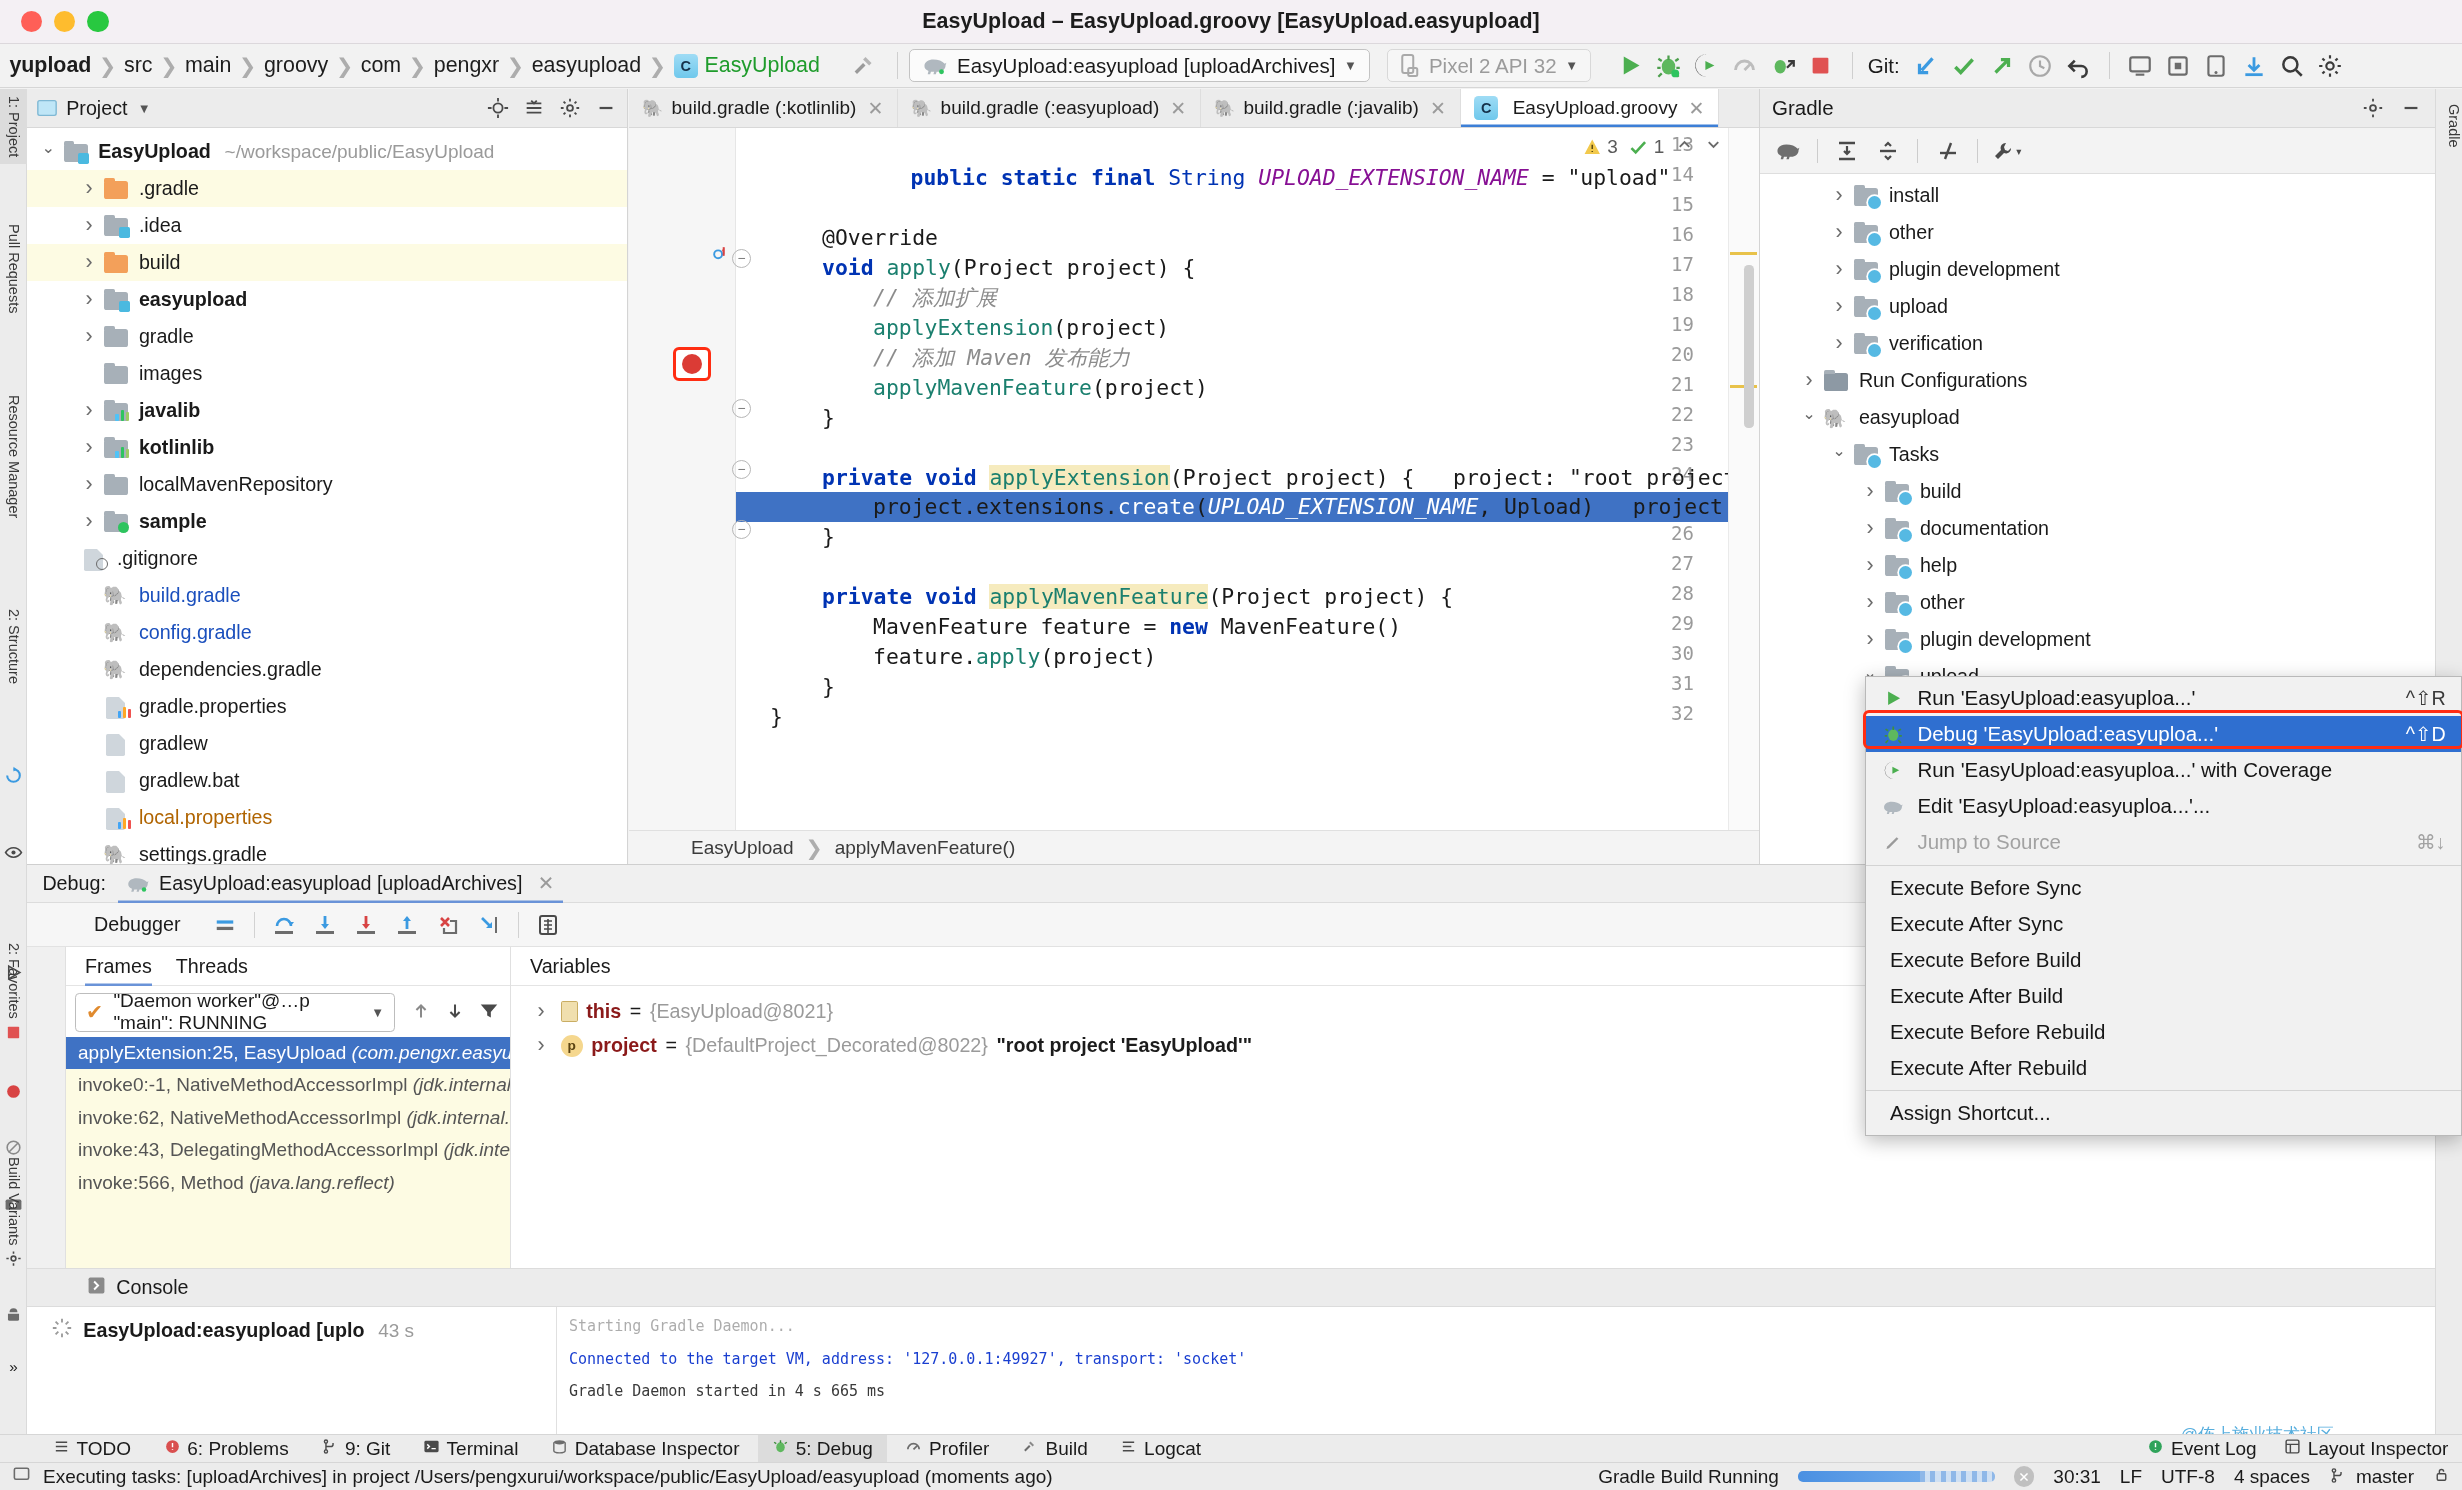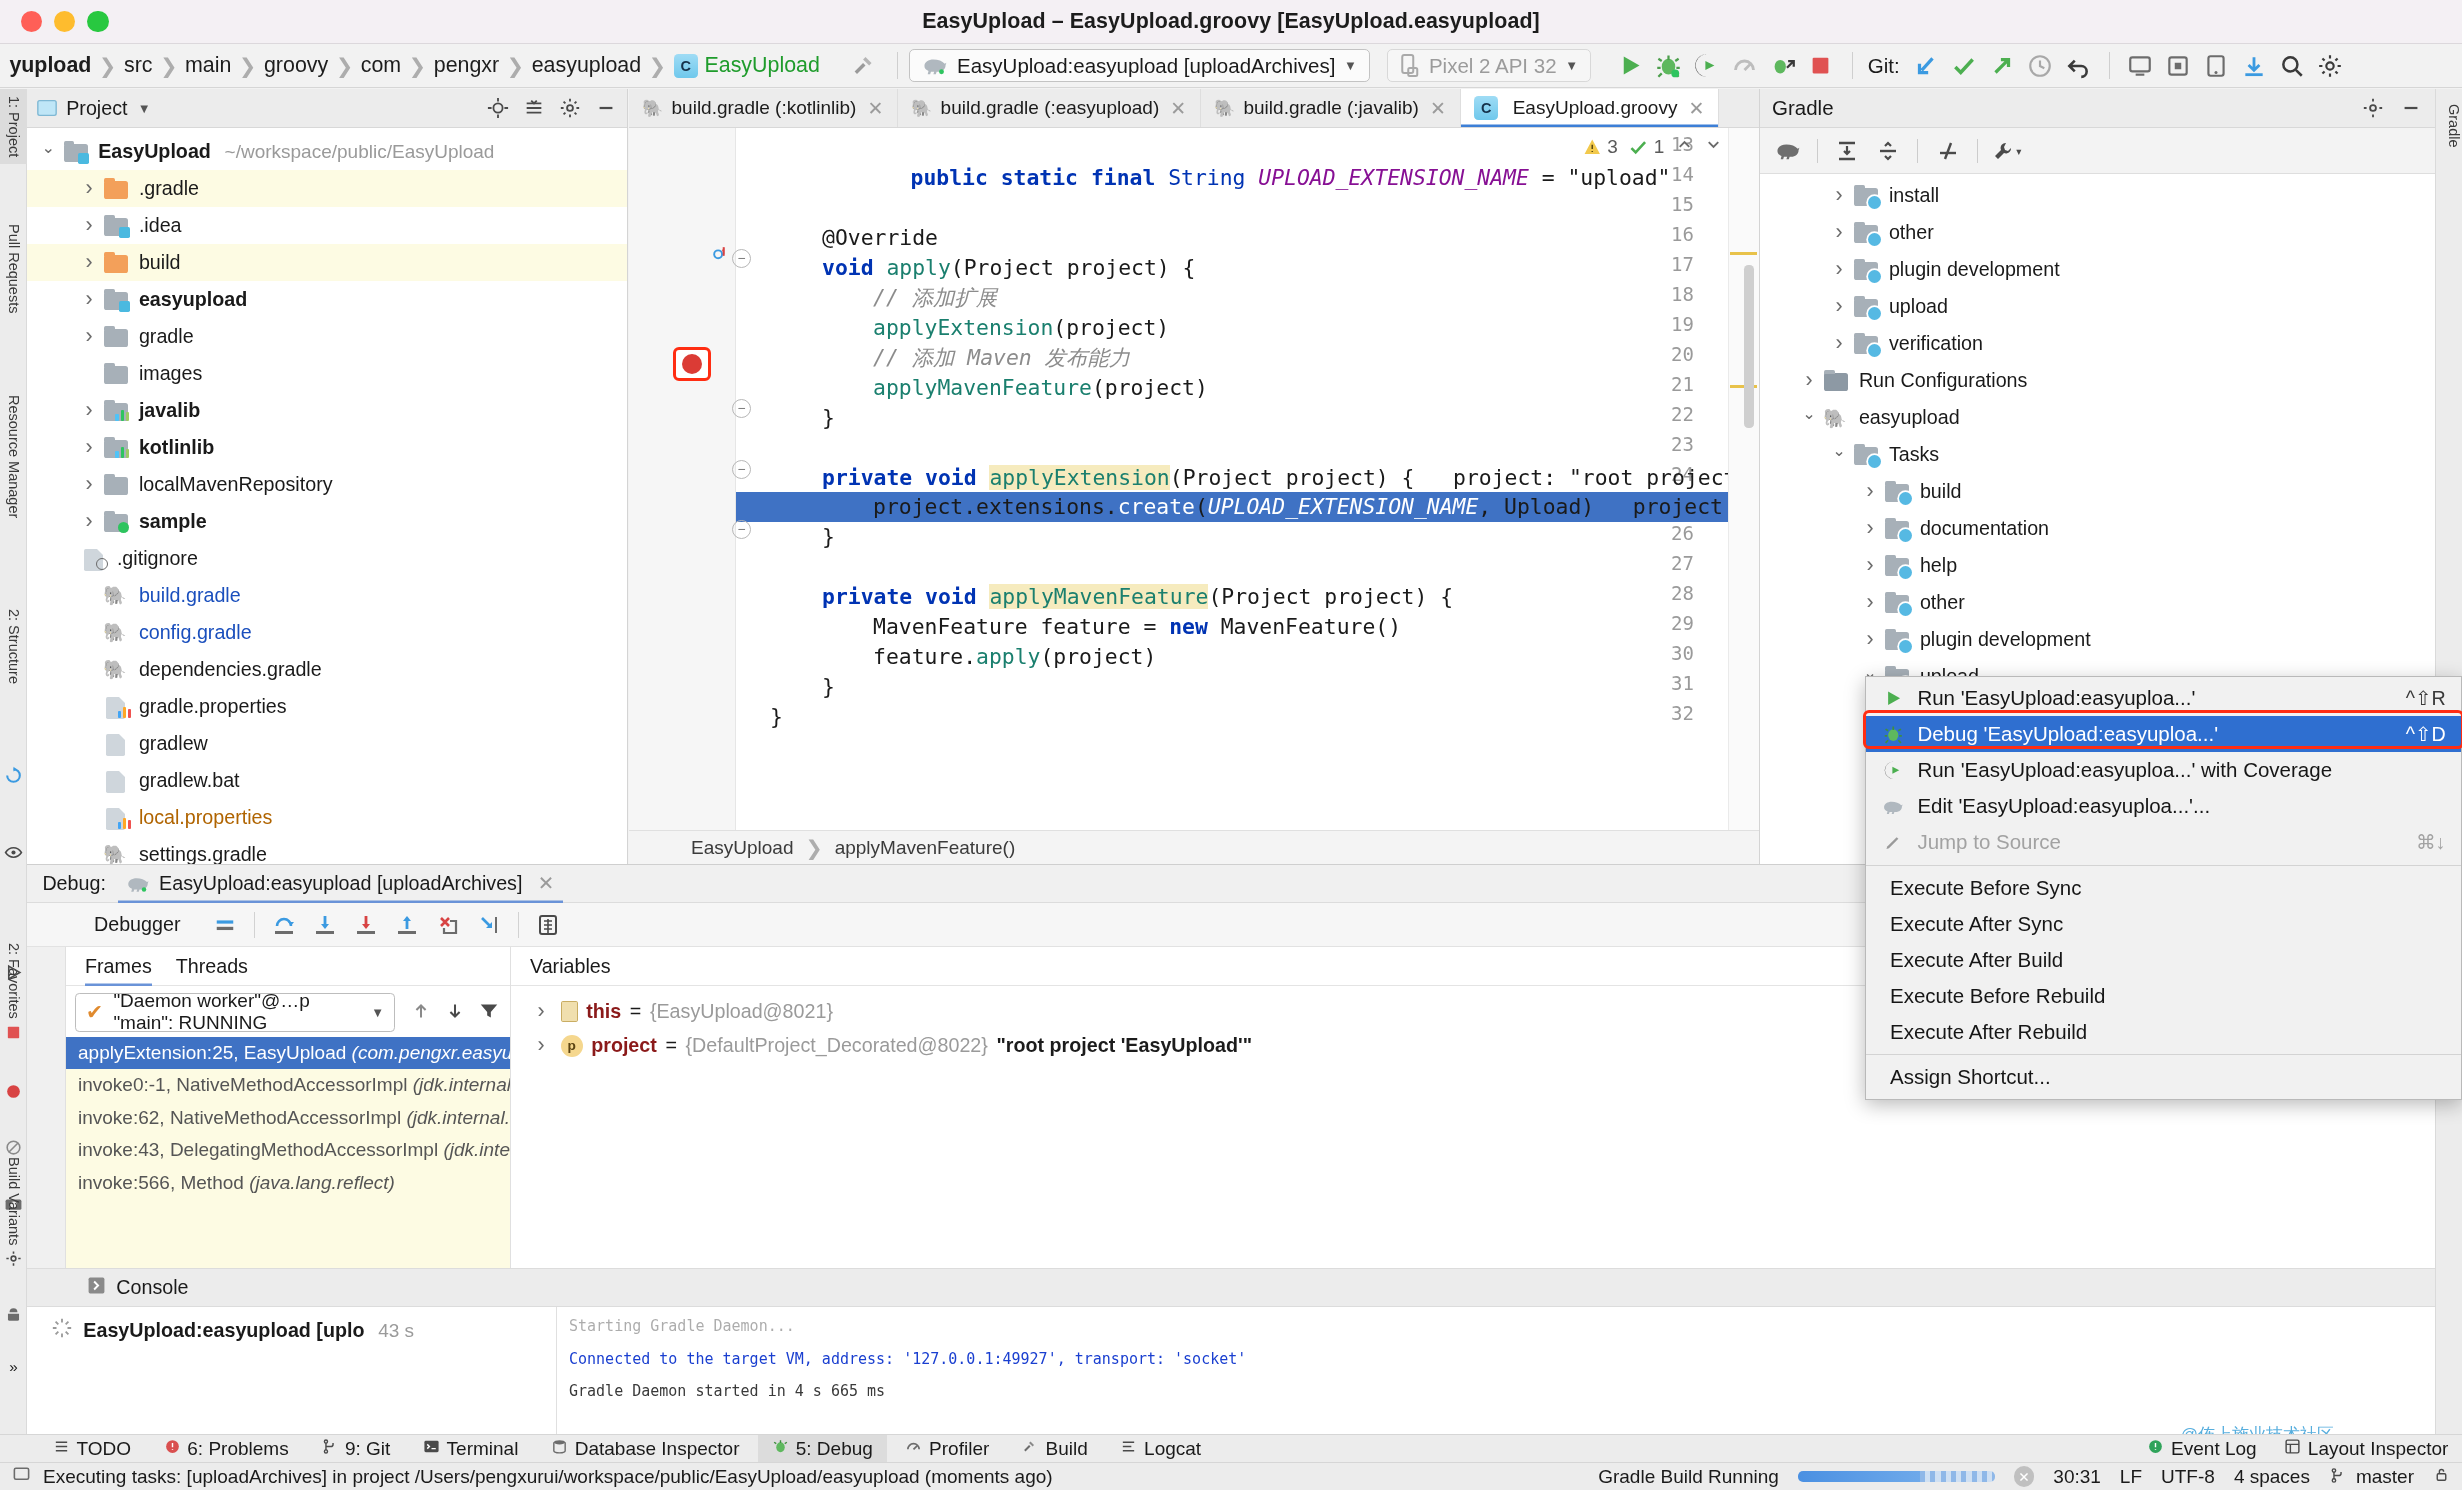--- a/index.html
+++ b/index.html
@@ -1100,20 +1100,23 @@
         <span class="msc">⌘↓</span>
       </div>
       <div class="mdiv"></div>
       <div class="mi indent">
         <span class="mlabel">Execute Before Sync</span>
       </div>
       <div class="mi indent">
         <span class="mlabel">Execute After Sync</span>
       </div>
       <div class="mi indent">
+        <span class="mlabel">Execute Before Build</span>
+      </div>
+      <div class="mi indent">
         <span class="mlabel">Execute After Build</span>
       </div>
       <div class="mi indent">
         <span class="mlabel">Execute Before Rebuild</span>
       </div>
       <div class="mi indent">
         <span class="mlabel">Execute After Rebuild</span>
       </div>
       <div class="mdiv"></div>
       <div class="mi indent">

